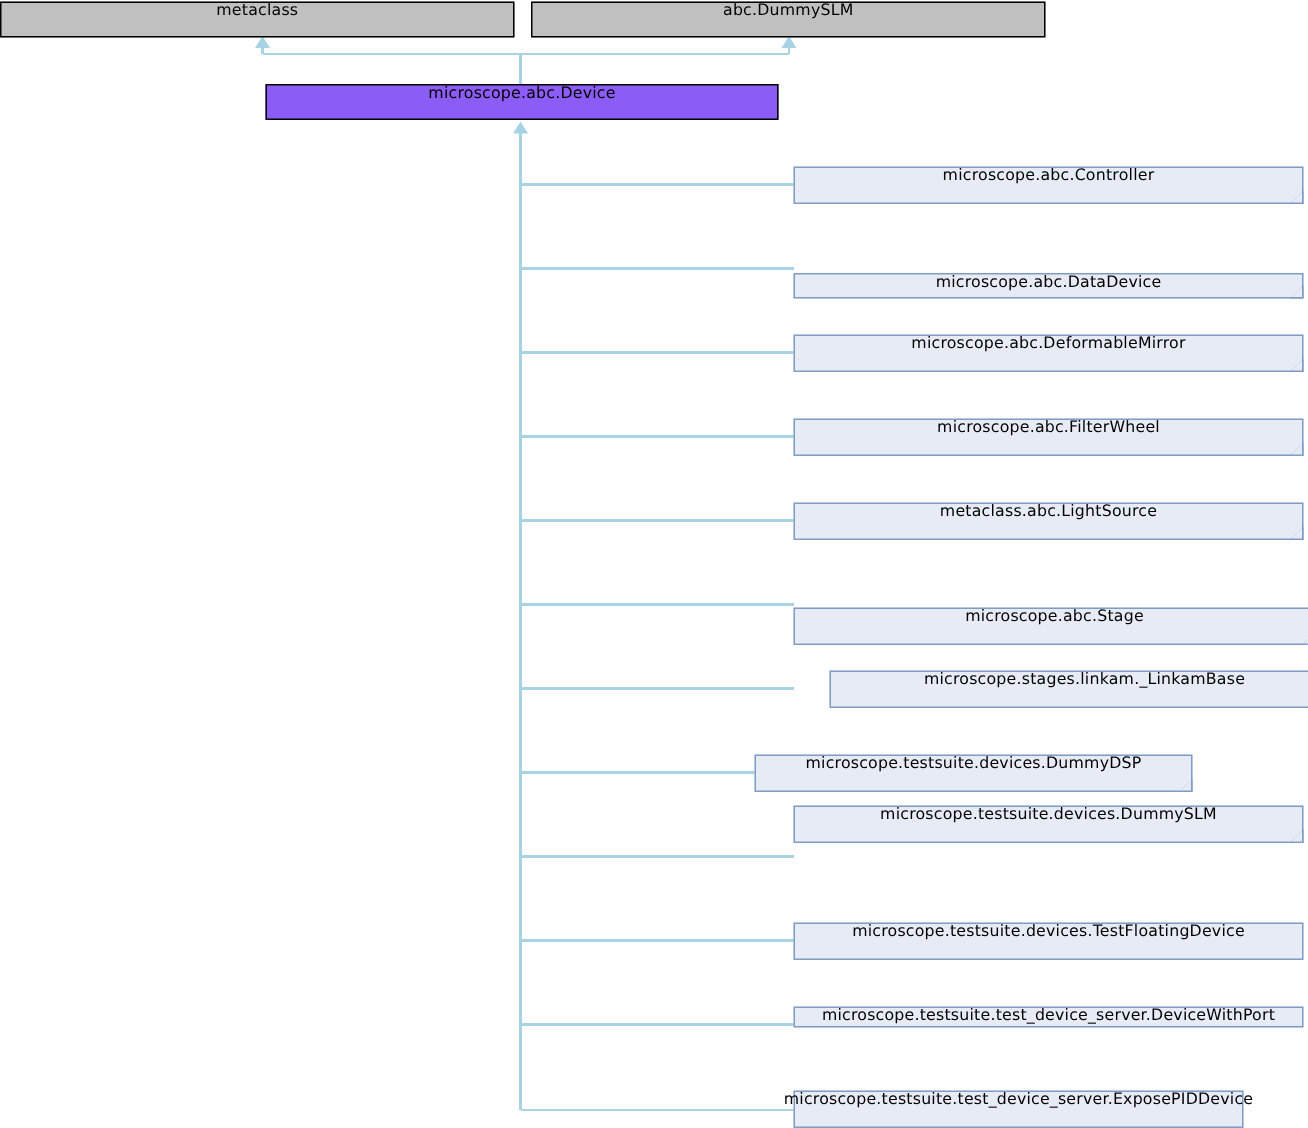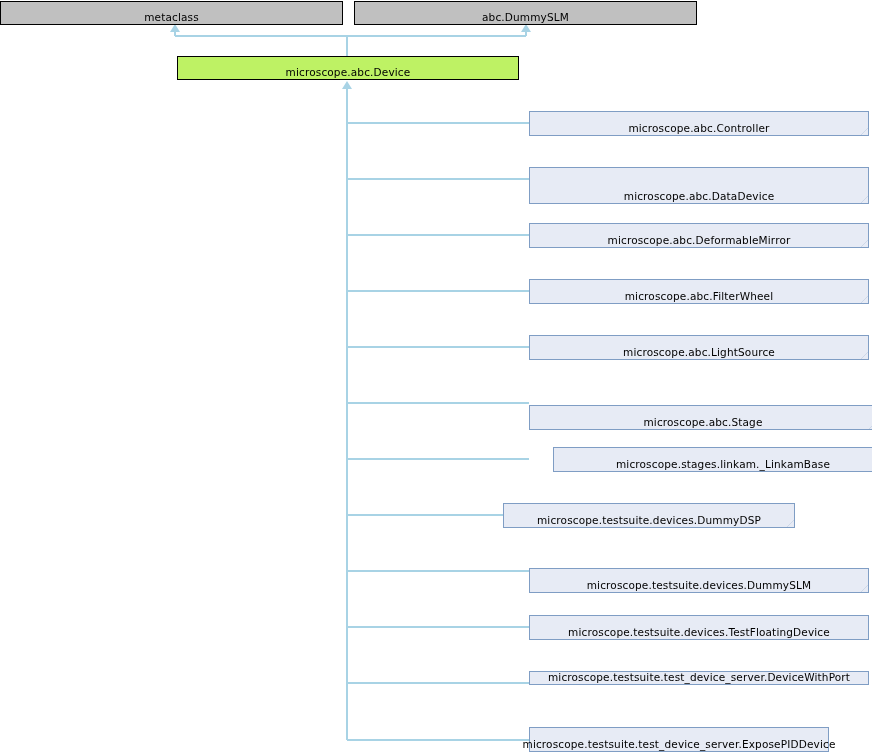--- a/index.html
+++ b/index.html
@@ -26,38 +26,38 @@
     width: 872px;
     height: 752px;
     pointer-events: none;
   }
 
   
   .node {
     position: absolute;
     box-sizing: border-box;
     display: flex;
-    align-items: flex-end;
+    align-items: flex-start;
     justify-content: center;
     font-size: 10.5px;
     line-height: 1.1;
     color: #000000;
     white-space: nowrap;
     letter-spacing: 0.15px;
   }
 
   
   .node.gray {
     background: #c0c0c0;
     border: 1px solid #000000;
   }
 
   
   .node.current {
-    background: #bef264;
+    background: #8b5cf6;
     border: 1px solid #000000;
   }
 
   
   .node.derived {
     background: #e7ebf5;
     border: 1px solid #7f9dc4;
   }
 
   
@@ -138,49 +138,49 @@
   </div>
 
   <div class="node current" style="left:177px; top:56px; width:342px; height:24px;">
     <span class="node-label">microscope.abc.Device</span>
   </div>
 
   <div class="node derived folded" style="left:529px; top:111px; width:340px; height:25px;">
     <span class="node-label">microscope.abc.Controller</span>
   </div>
 
-  <div class="node derived folded" style="left:529px; top:167px; width:340px; height:37px;">
+  <div class="node derived folded" style="left:529px; top:182px; width:340px; height:17px;">
     <span class="node-label">microscope.abc.DataDevice</span>
   </div>
 
   <div class="node derived folded" style="left:529px; top:223px; width:340px; height:25px;">
     <span class="node-label">microscope.abc.DeformableMirror</span>
   </div>
 
   <div class="node derived folded" style="left:529px; top:279px; width:340px; height:25px;">
     <span class="node-label">microscope.abc.FilterWheel</span>
   </div>
 
   <div class="node derived folded" style="left:529px; top:335px; width:340px; height:25px;">
-    <span class="node-label">microscope.abc.LightSource</span>
+    <span class="node-label">metaclass.abc.LightSource</span>
   </div>
 
   <div class="node derived folded" style="left:529px; top:405px; width:348px; height:25px;">
     <span class="node-label">microscope.abc.Stage</span>
   </div>
 
   <div class="node derived folded" style="left:529px; top:447px; width:340px; height:25px;margin-left:24px;">
     <span class="node-label">microscope.stages.linkam._LinkamBase</span>
   </div>
 
   <div class="node derived folded" style="left:503px; top:503px; width:292px; height:25px;">
     <span class="node-label">microscope.testsuite.devices.DummyDSP</span>
   </div>
 
-  <div class="node derived folded" style="left:529px; top:568px; width:340px; height:25px;">
+  <div class="node derived folded" style="left:529px; top:537px; width:340px; height:25px;">
     <span class="node-label">microscope.testsuite.devices.DummySLM</span>
   </div>
 
   <div class="node derived" style="left:529px; top:615px; width:340px; height:25px;">
     <span class="node-label">microscope.testsuite.devices.TestFloatingDevice</span>
   </div>
 
   <div class="node derived" style="left:529px; top:671px; width:340px; height:14px;">
     <span class="node-label">microscope.testsuite.test_device_server.DeviceWithPort</span>
   </div>

